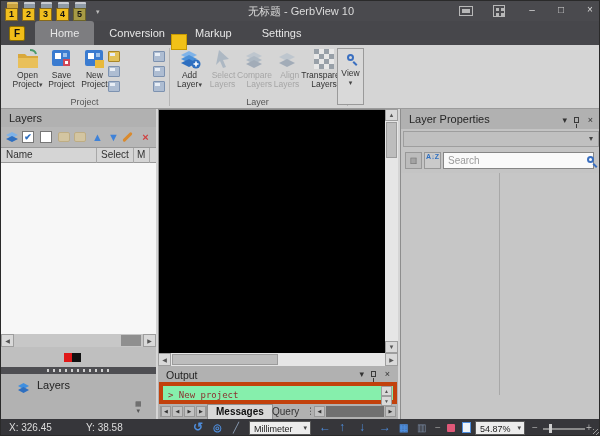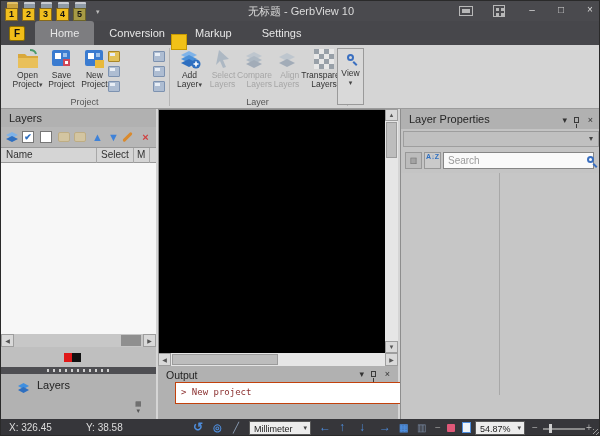--- a/index.html
+++ b/index.html
@@ -107,21 +107,21 @@
   #vscroll { left:384px; top:108px; width:13px; height:244px; background:#e6e6e6; }
   .sb-sq { left:0; width:13px; height:12px; font-size:6px; line-height:11px; }
   #vthumb { left:1px; top:13px; width:11px; height:36px; background:#bdbdbd; border:1px solid #9c9c9c; }
   #hscroll { left:157px; top:352px; width:240px; height:13px; background:#e6e6e6; }
   .sb-sq-h { top:0; width:13px; height:13px; font-size:6px; line-height:12px; }
   #hthumb { left:14px; top:1px; width:106px; height:11px; background:#bdbdbd; border:1px solid #9c9c9c; }
 
   
   #out { left:157px; top:365px; width:240px; height:53px; background:#b1b1b1; }
   #out-cap { left:8px; top:3px; font-size:10.5px; color:#222; }
-  #out-body { left:1px; top:16px; width:238px; height:22px; background:#ffffff; border:1px solid #c2410c;margin-left:16px; }
+  #out-body { left:1px; top:16px; width:238px; height:22px; background:#86efac; border:4px solid #c2410c; }
   #out-msg { left:5px; top:4px; font-family:"DejaVu Sans Mono", monospace; font-size:9px; color:#8b3030; }
   #out-sb { right:1px; top:0px; width:11px; height:20px; background:#d8d8d8; }
   .out-sb-btn { left:0; width:11px; height:10px; font-size:5px; line-height:9px; }
   #out-tabs { left:0; top:38px; width:240px; height:15px; }
   .nav-g { top:2px; width:11px; height:11px; background:#c2c2c2; border:1px solid #979797;
            font-size:5px; line-height:9px; text-align:center; color:#333; }
   #tab-msg { left:49px; top:0px; height:15px; padding:1px 8px; background:#d8d8d8;
              border:1px solid #909090; border-bottom:none; font-size:10px; font-weight:bold; color:#111; }
   #tab-query { left:110px; top:2px; font-size:10px; color:#333; padding:0 4px; }
   #out-dots { left:148px; top:2px; font-size:9px; color:#444; }
@@ -393,20 +393,34 @@
     <span class="abs cap-ico" style="right:34px">▾</span>
     <span class="pin" style="right:22px"></span>
     <span class="abs cap-ico xg" style="right:8px">×</span>
     <div id="out-body" class="abs">
       <span id="out-msg" class="abs">&gt; New project</span>
       <div id="out-sb" class="abs">
         <div class="abs sb-btn out-sb-btn" style="top:0">▲</div>
         <div class="abs sb-btn out-sb-btn" style="top:10px">▼</div>
       </div>
     </div>
+    <div id="out-tabs" class="abs">
+      <div class="abs nav-g" style="left:2px; border-left-width:2px">◀</div>
+      <div class="abs nav-g" style="left:14px">◀</div>
+      <div class="abs nav-g" style="left:26px">▶</div>
+      <div class="abs nav-g" style="left:38px; border-right-width:2px">▶</div>
+      <div id="tab-msg" class="abs">Messages</div>
+      <span id="tab-query" class="abs">Query</span>
+      <span id="out-dots" class="abs">⋮</span>
+      <div class="abs nav-g" style="left:156px">◀</div>
+      <div id="out-ms" class="abs" style="left:168px; width:58px">
+        <div id="out-ms-thumb" class="abs" style="left:0; width:58px"></div>
+      </div>
+      <div class="abs nav-g" style="left:227px">▶</div>
+    </div>
   </div>
 
   <div id="rp" class="abs">
     <div id="rp-cap" class="abs cap">Layer Properties</div>
     <span class="abs cap-ico" style="right:34px; top:6px">▾</span>
     <span class="pin" style="right:22px; top:8px"></span>
     <span class="abs cap-ico xg" style="right:8px; top:6px">×</span>
     <div id="rp-combo" class="abs">
       <span class="abs" style="right:5px; top:2px; font-size:8px; color:#444">▾</span>
     </div>

